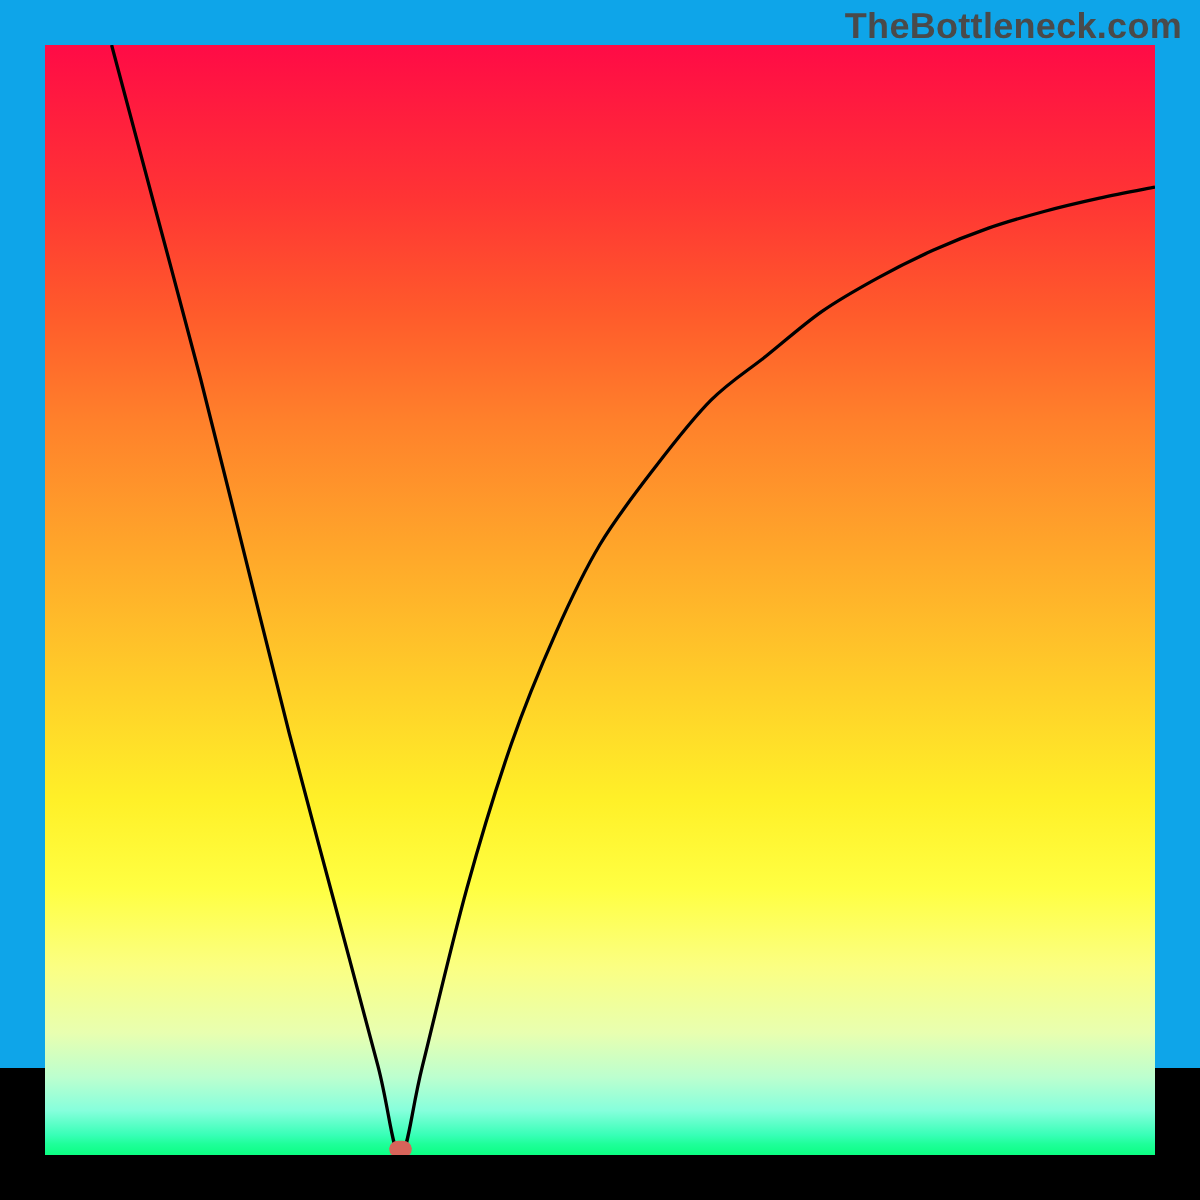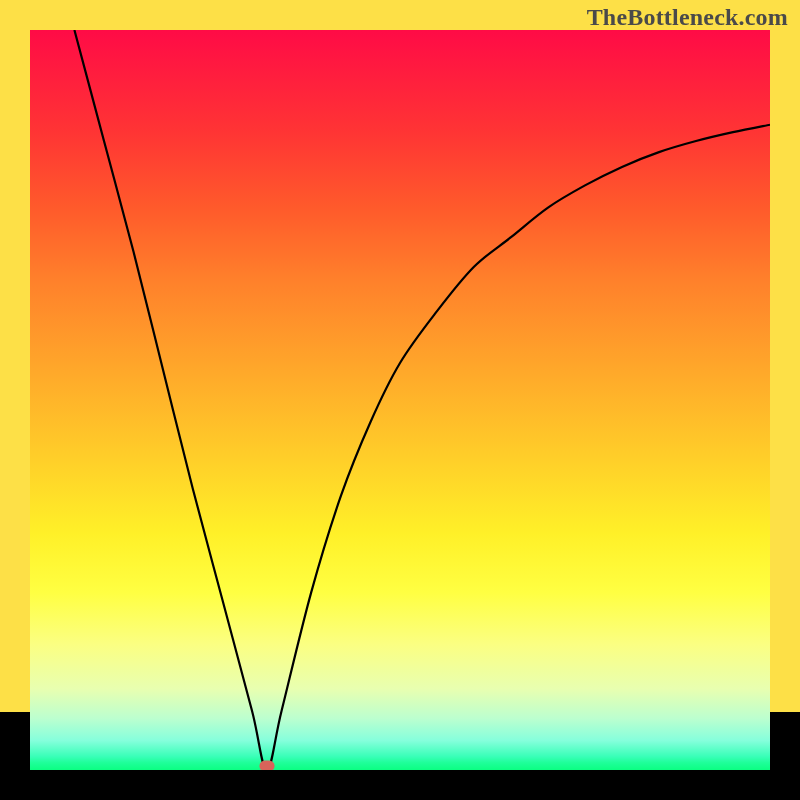--- a/index.html
+++ b/index.html
@@ -8,22 +8,21 @@
     width: 800px;
     height: 800px;
     overflow: hidden;
     background: #000;
     font-family: Arial, Helvetica, sans-serif;
   }
   .frame {
     position: relative;
     width: 800px;
     height: 712px;
-    background: #fde047;
-    font-family: Liberation Serif, serif;
+    background: #0ea5e9;
   }
   .watermark {
     position: absolute;
     top: 4px;
     right: 12px;
     color: #4a4a4a;
     font-size: 24px;
     font-weight: 600;
     letter-spacing: 0.2px;
     user-select: none;

